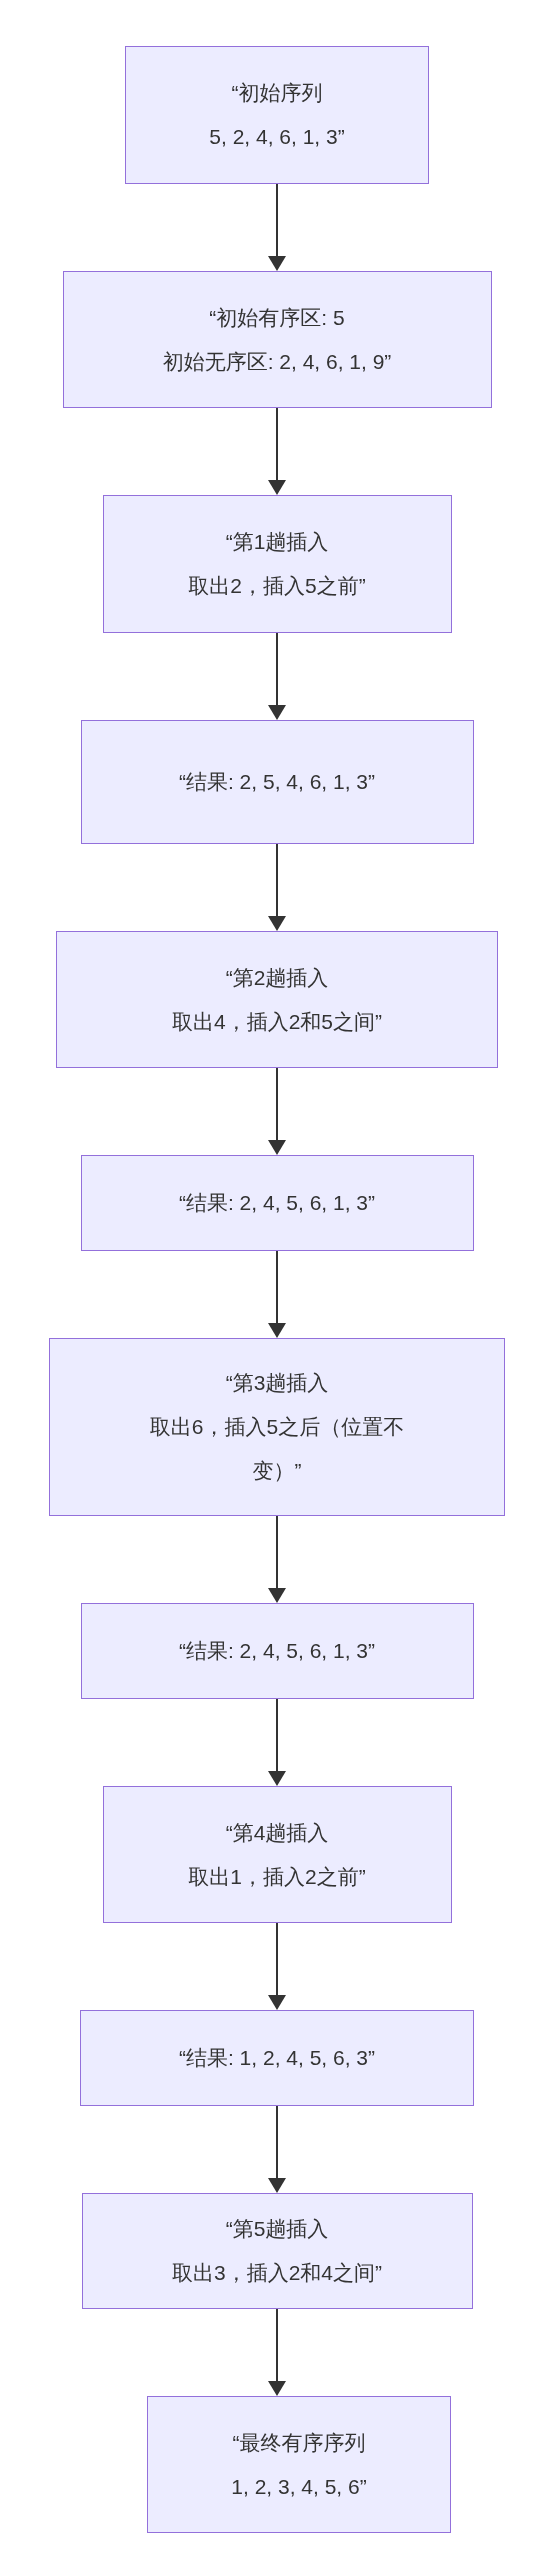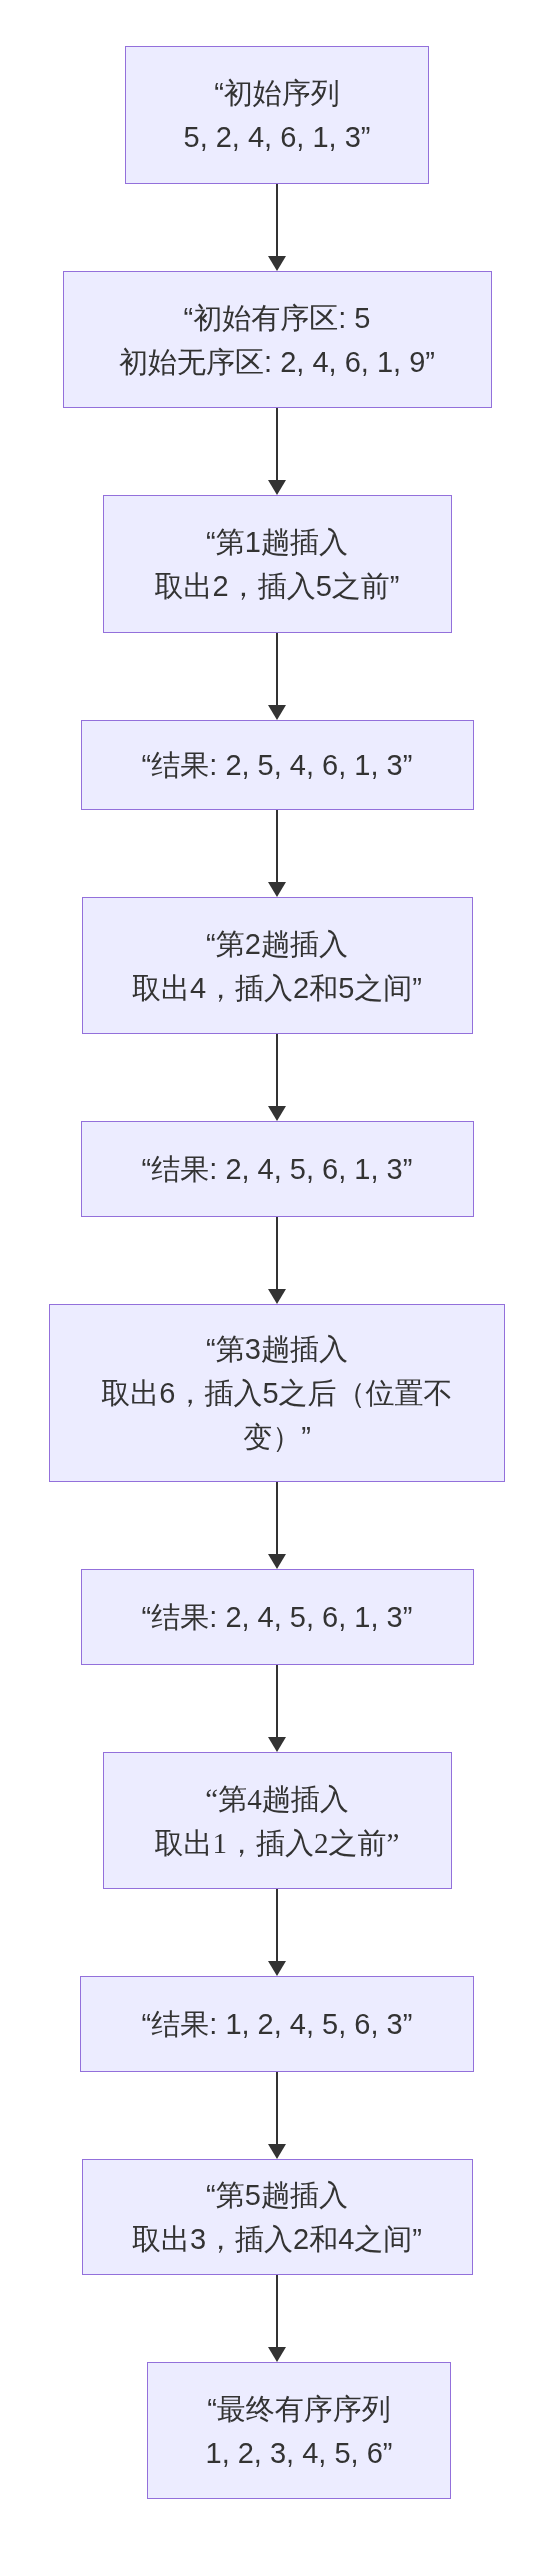--- a/index.html
+++ b/index.html
@@ -17,35 +17,35 @@
   .node {
     box-sizing: border-box;
     background: #ECECFF;
     border: 1.8px solid #9370DB;
     color: #333333;
     display: flex;
     flex-direction: column;
     justify-content: center;
     align-items: center;
     text-align: center;
-    font-size: 29px;
+    font-size: 21px;
     line-height: 44px;
     font-weight: 400;
   }
   .node span { display: block; white-space: nowrap; }
   
   .n1  { width: 304px; height: 138px; }
   .n2  { width: 429px; height: 137px; align-items: center; }
   .n3  { width: 349px; height: 138px; }
-  .n4  { width: 393px; height: 90px; }
-  .n5  { width: 391px; height: 137px; }
+  .n4  { width: 393px; height: 124px; }
+  .n5  { width: 442px; height: 137px; }
   .n6  { width: 393px; height: 96px; }
   .n7  { width: 456px; height: 178px; }
   .n8  { width: 393px; height: 96px; }
-  .n9  { width: 349px; height: 137px; font-family: Liberation Serif, serif; }
+  .n9  { width: 349px; height: 137px; }
   .n10 { width: 394px; height: 96px; align-items: center; }
   .n11 { width: 391px; height: 116px; }
   .n12 { width: 304px; height: 137px; margin-left: 44px; }
   .edge {
     height: 87px;
     display: flex;
     flex-direction: column;
     align-items: center;
   }
   .edge .line {

